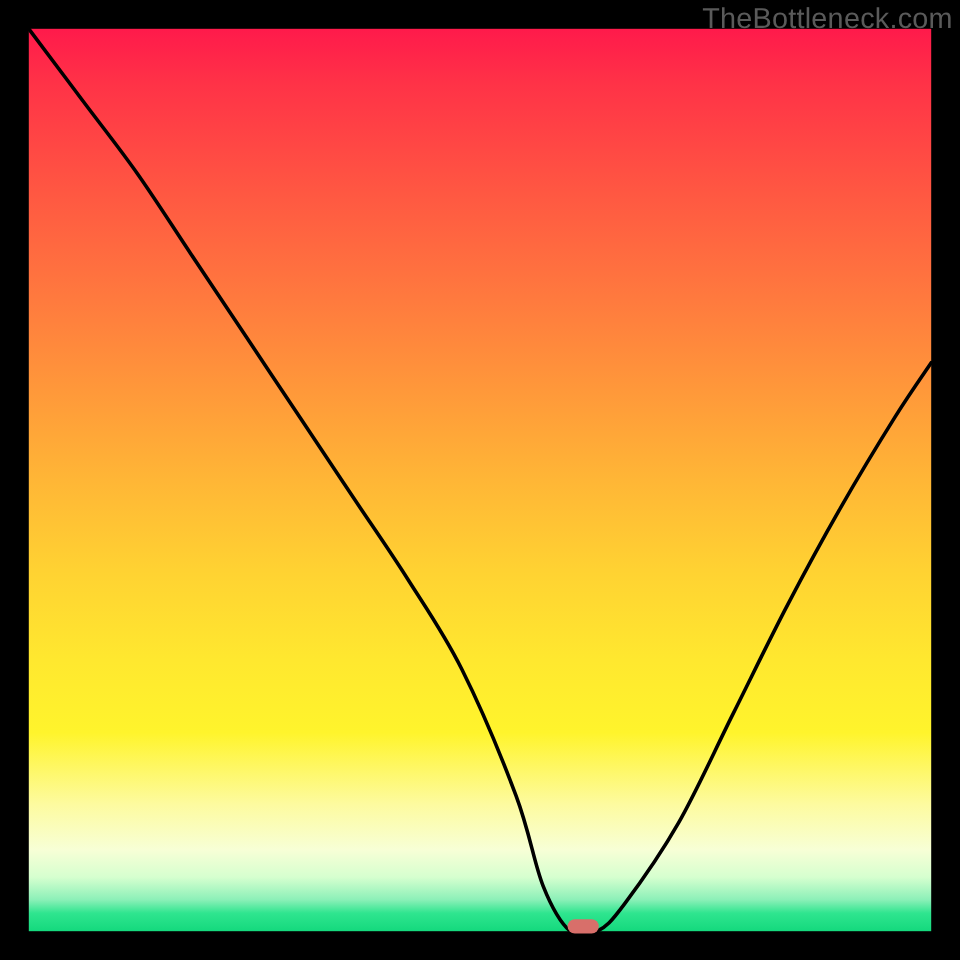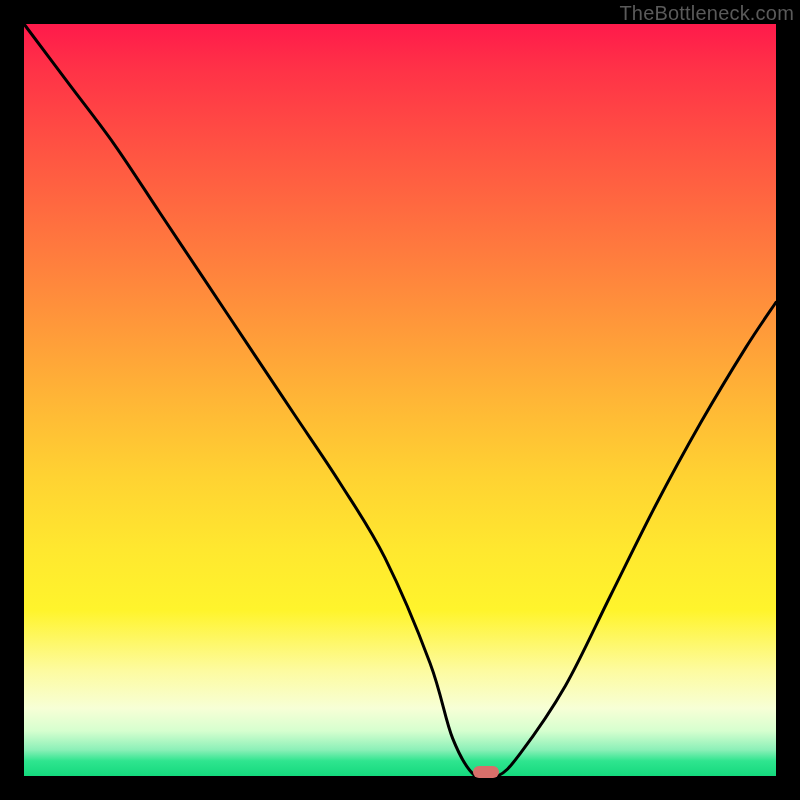--- a/index.html
+++ b/index.html
@@ -42,21 +42,21 @@
       #8cf0b8 96.5%,
       #2fe58f 98%,
       #14d97d 100%
     );
   }
   .watermark {
     position: absolute;
     top: 2px;
     right: 6px;
     color: #5a5a5a;
-    font-size: 20px;
+    font-size: 24px;
     font-weight: 500;
     letter-spacing: 0.2px;
     user-select: none;
   }
   svg.curve {
     position: absolute;
     left: 0;
     top: 0;
     width: 752px;
     height: 752px;

